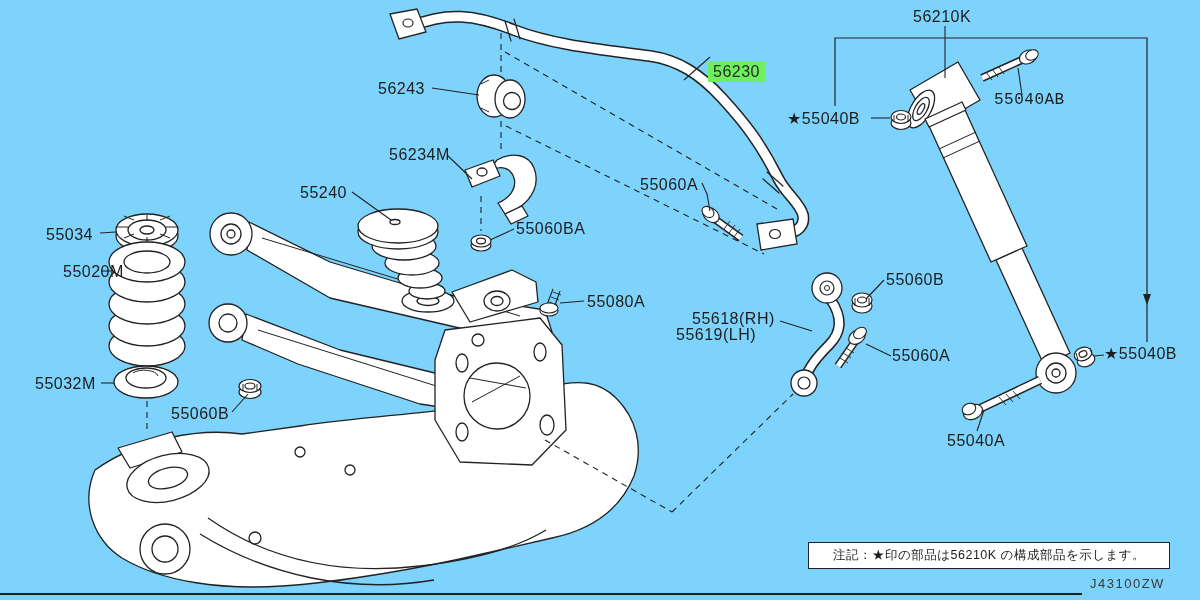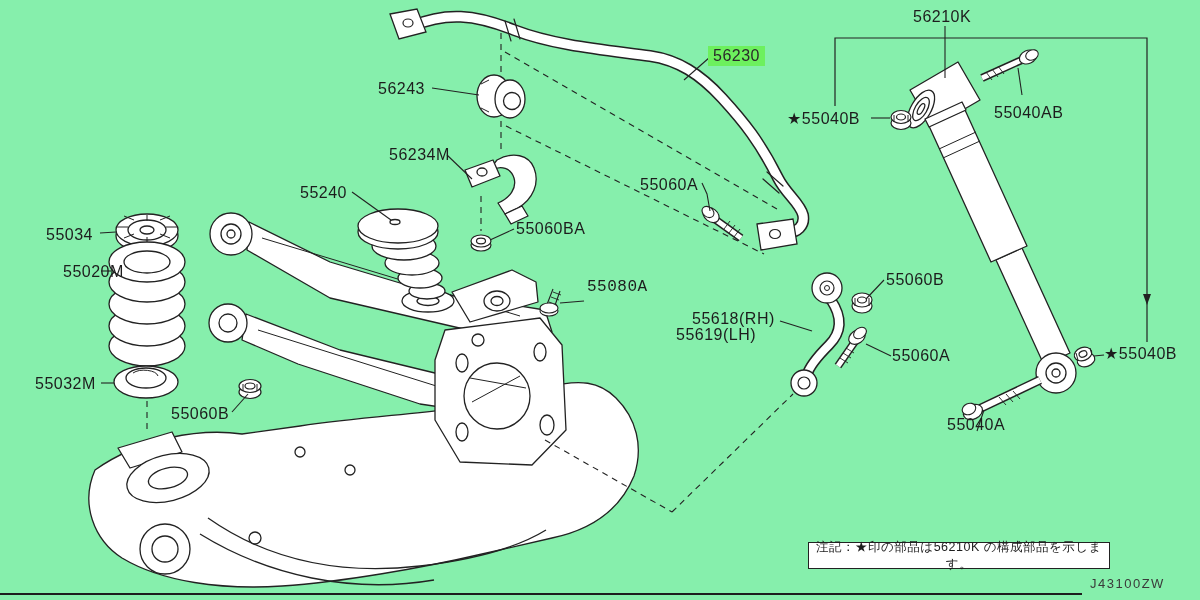--- a/index.html
+++ b/index.html
@@ -1,22 +1,22 @@
 <!DOCTYPE html>
 <html><head>
 <meta charset="utf-8">
 <style>
   html,body{margin:0;padding:0;background:#ffffff;}
-  #stage{position:relative;width:1200px;height:600px;background:#86efac;overflow:hidden;
-         font-family:"Liberation Sans",sans-serif;text-align:center;}
+  #stage{position:relative;width:1200px;height:600px;background:#7dd3fc;overflow:hidden;
+         font-family:"Liberation Sans",sans-serif;}
   #art{position:absolute;left:0;top:0;}
   .plabel{position:absolute;font-size:16px;line-height:1.1;letter-spacing:.5px;color:#1d1d1d;
           white-space:pre;cursor:pointer;}
-  .plabel.hl{padding:1px 5px;color:#2a2a2a;}
-  #notebox{position:absolute;left:808px;top:542px;width:302px;height:27px;border:1.6px solid #222;
+  .plabel.hl{padding:1px 5px;color:#2a2a2a;margin-top:16px;}
+  #notebox{position:absolute;left:808px;top:542px;width:362px;height:27px;border:1.6px solid #222;
            box-sizing:border-box;display:flex;align-items:center;justify-content:center;
            font-size:12.5px;letter-spacing:.5px;color:#1d1d1d;background:#fff;}
   #diagcode{position:absolute;left:1090px;top:576px;font-size:13px;letter-spacing:1.5px;color:#3a3a3a;}
   #bottomrule{position:absolute;left:0;top:593px;width:1082px;height:2px;background:#1d1d1d;}
 </style>
 </head>
 <body>
 
 <div id="stage">
 
@@ -252,37 +252,37 @@
   <g stroke="#222" stroke-width="1.1" stroke-dasharray="6 5" fill="none">
     <line x1="545" y1="440" x2="672" y2="512"></line>
     <line x1="672" y1="512" x2="793" y2="394"></line>
   </g>
 </svg>
 
 <div id="labels">
       <span class="plabel" style="left: 913px; top: 8px;">56210K</span>
       <span class="plabel hl" style="left: 708px; top: 46px; background: rgb(109, 240, 94);">56230</span>
       <span class="plabel" style="left: 378px; top: 80px;">56243</span>
-      <span class="plabel" style="left: 994px; top: 104px;">55040AB</span>
+      <span class="plabel" style="left: 994px; top: 92px; font-family: Liberation Mono, monospace;">55040AB</span>
       <span class="plabel" style="left: 787px; top: 110px;">★55040B</span>
       <span class="plabel" style="left: 377px; top: 146px; margin-left: 12px;">56234M</span>
       <span class="plabel" style="left: 640px; top: 176px;">55060A</span>
       <span class="plabel" style="left: 300px; top: 184px;">55240</span>
       <span class="plabel" style="left: 46px; top: 226px;">55034</span>
       <span class="plabel" style="left: 516px; top: 220px;">55060BA</span>
       <span class="plabel" style="left: 35px; top: 263px; margin-left: 28px;">55020M</span>
       <span class="plabel" style="left: 886px; top: 271px;">55060B</span>
-      <span class="plabel" style="left: 587px; top: 279px; font-family: Liberation Mono, monospace;">55080A</span>
+      <span class="plabel" style="left: 587px; top: 293px;">55080A</span>
       <span class="plabel" style="left: 692px; top: 310px;">55618(RH)</span>
       <span class="plabel" style="left: 676px; top: 326px;">55619(LH)</span>
       <span class="plabel" style="left: 892px; top: 347px;">55060A</span>
       <span class="plabel" style="left: 1104px; top: 345px;">★55040B</span>
       <span class="plabel" style="left: 35px; top: 375px;">55032M</span>
       <span class="plabel" style="left: 171px; top: 405px;">55060B</span>
-      <span class="plabel" style="left: 947px; top: 416px;">55040A</span>
+      <span class="plabel" style="left: 947px; top: 432px;">55040A</span>
     </div>
 
 <div id="notebox">
   <span>注記：★印の部品は56210K の構成部品を示します。</span>
 </div>
 
 <div id="diagcode">J43100ZW</div>
 <div id="bottomrule"></div>
 
 </div>

